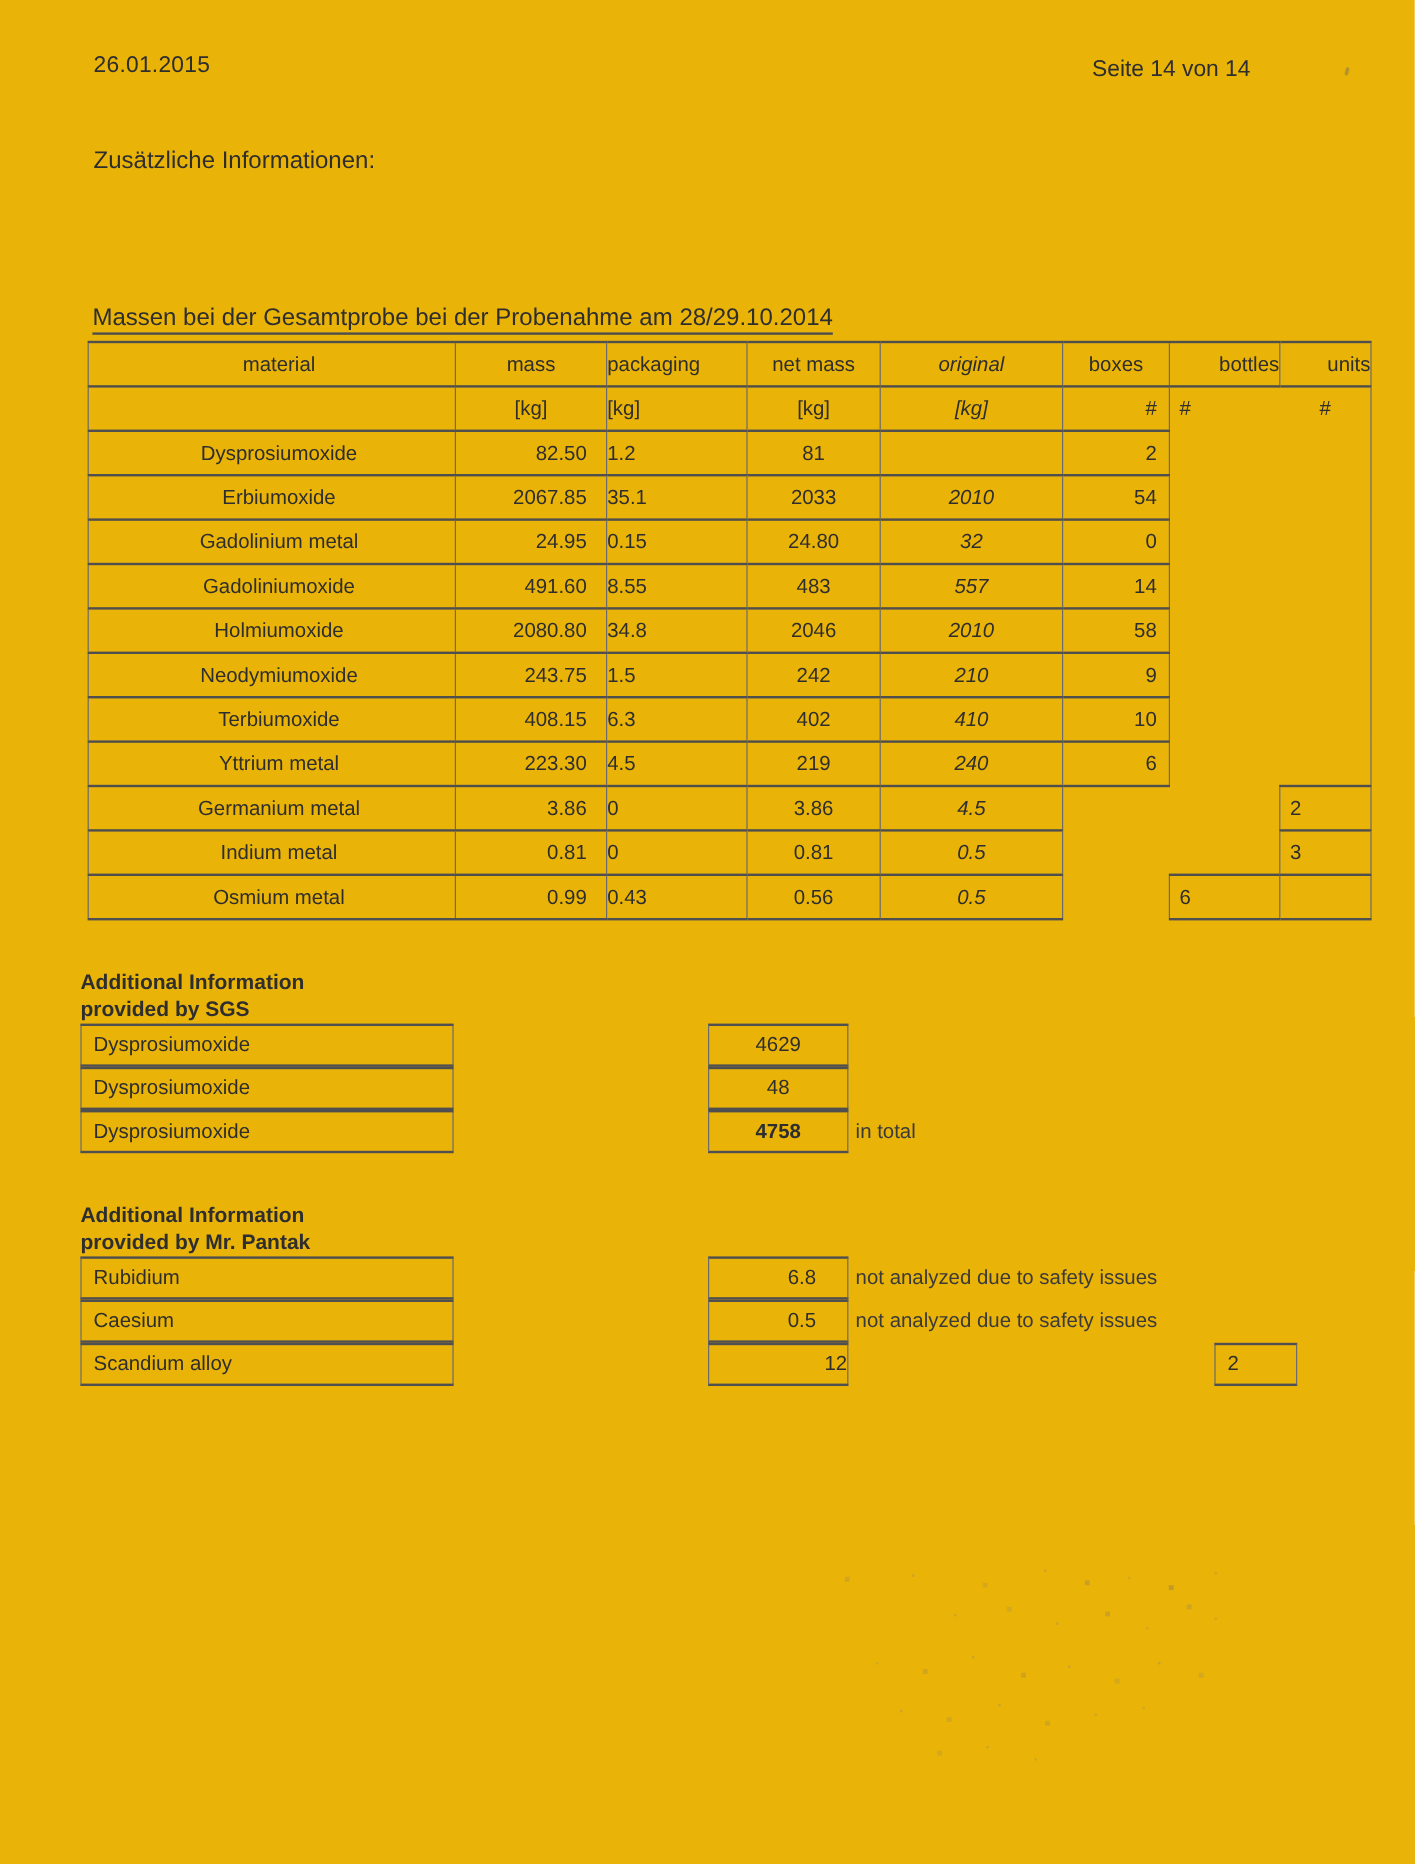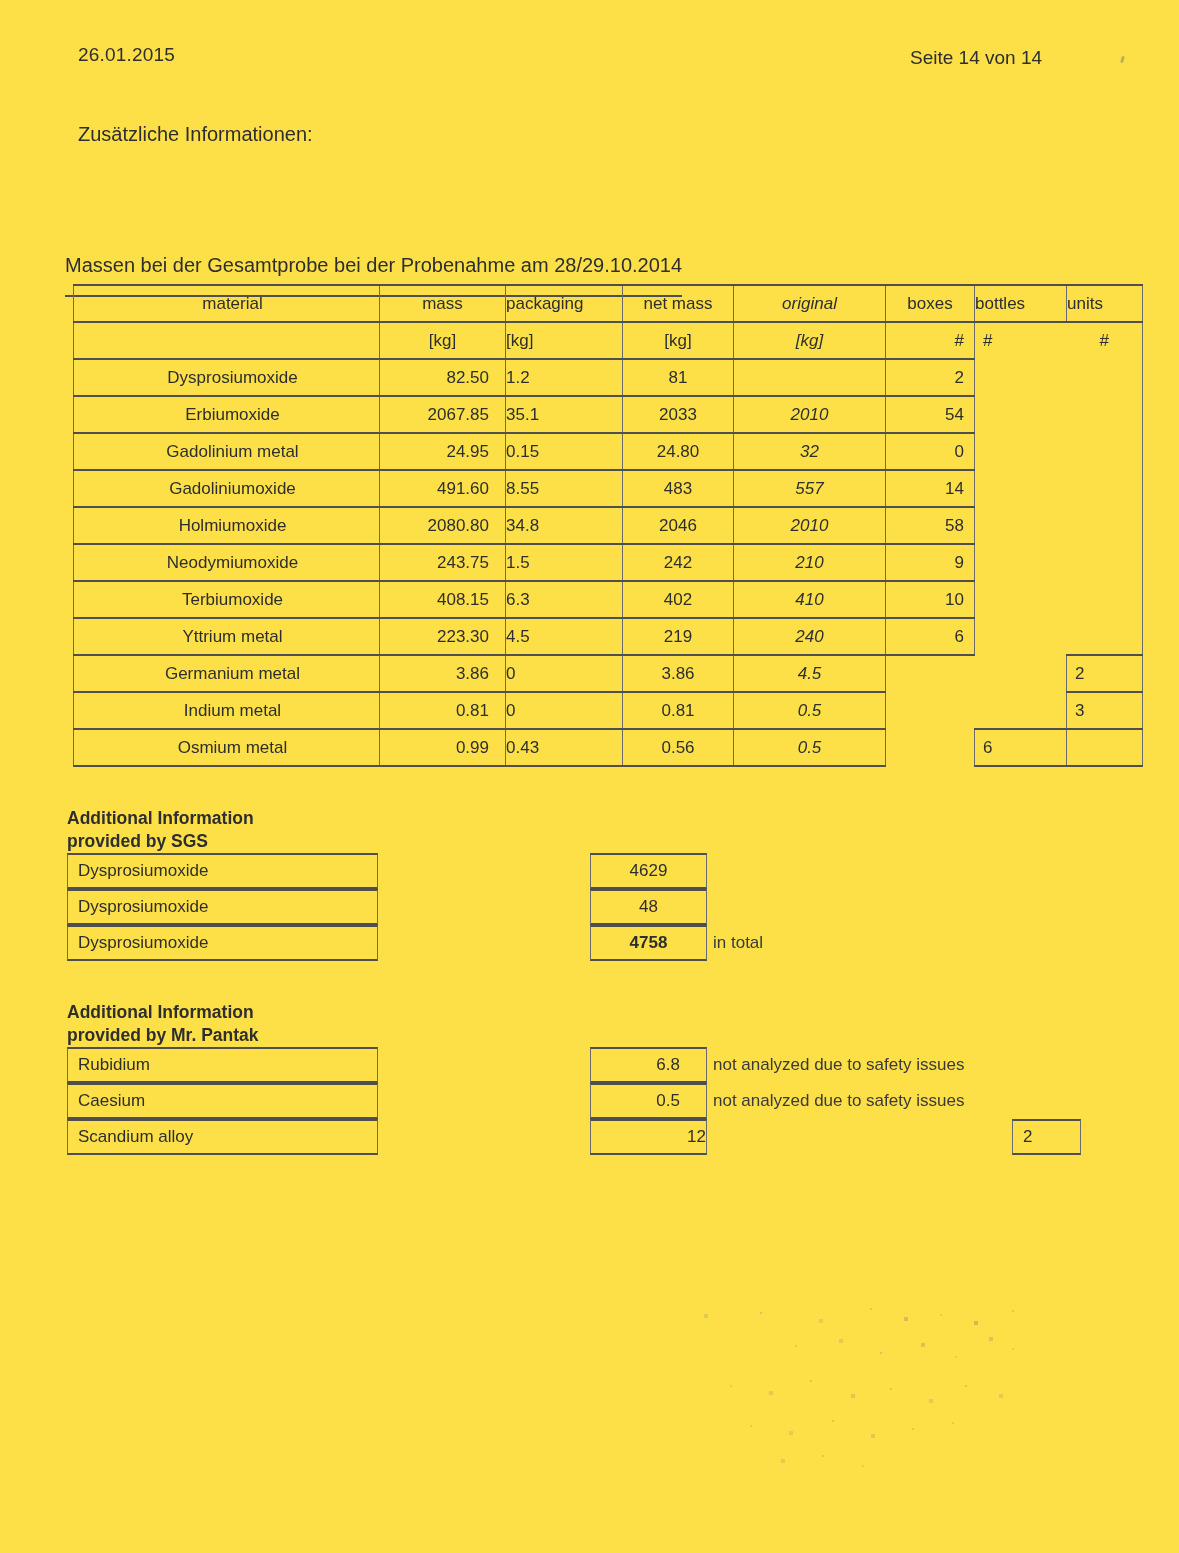--- a/index.html
+++ b/index.html
@@ -1,45 +1,45 @@
 <!DOCTYPE html>
 <html><head>
 <meta charset="utf-8">
 <style>
   html,body{margin:0;padding:0;background:#ffffff;}
   .page{
-    position:relative;width:1179px;height:1553px;background:#fde047;
+    position:relative;width:1179px;height:1553px;background:#eab308;
     font-family:"Liberation Sans","DejaVu Sans",sans-serif;color:#2e2e2e;overflow:hidden;
   }
   .abs{position:absolute;}
   .date{left:78px;top:44px;font-size:19px;letter-spacing:.2px;}
   .page-num{left:910px;top:47px;font-size:19px;}
   .artifact{left:1121px;top:56px;width:3px;height:7px;background:rgba(100,100,100,.4);transform:rotate(15deg);border-radius:2px;}
   .subheading{left:78px;top:123px;font-size:20px;}
-  .table-title{left:65px;top:254px;font-size:20px;border-bottom:2px solid #4f4f4f;padding-bottom:18px;}
+  .table-title{left:77px;top:254px;font-size:20px;border-bottom:2px solid #4f4f4f;padding-bottom:0;}
 
   
   table.mass{border-collapse:collapse;table-layout:fixed;font-size:17px;color:#2e2e2e;}
   table.mass td{padding:0;height:35px;overflow:hidden;white-space:nowrap;vertical-align:middle;}
   .tr-hdr td{height:36px;}
   .tr-kg td{height:37px;}
   .bl{border-left:1px solid #6b6b6b;}
   .br{border-right:1px solid #6b6b6b;}
   .bt{border-top:2px solid #4f4f4f;}
   .bb{border-bottom:2px solid #4f4f4f;}
   .c-material{width:293px;text-align:center;padding-left:12px !important;}
   .c-mass{width:109px;text-align:right;padding-right:16px !important;}
   .c-pack{width:116px;text-align:left;}
   .c-net{width:110px;text-align:center;}
   .c-orig{width:151px;text-align:center;font-style:italic;}
   .c-boxes{width:78px;text-align:right;padding-right:10px !important;}
   .c-bottles{width:83px;text-align:left;padding-left:8px !important;}
   .c-units{width:67px;text-align:left;padding-left:8px !important;}
   .hdr.c-mass,.hdr.c-boxes{text-align:center;padding:0 !important;}
-  .hdr.c-bottles,.hdr.c-units{text-align:left;padding:0 !important;}
+  .hdr.c-bottles,.hdr.c-units{text-align:right;padding:0 !important;}
   .kgc.c-mass{text-align:center;padding:0 !important;}
   .kgc.c-units{text-align:center;padding:0 !important;}
 
   
   .sec-heading{font-size:17.5px;font-weight:bold;line-height:23px;color:#2e2e2e;}
   .addl-rows{position:absolute;left:0;width:1179px;}
   .addl-row{position:relative;height:36px;font-size:17px;}
   .addl-row .box{
     position:absolute;top:0;height:32px;line-height:31px;
     border:1px solid #6b6b6b;border-top:2px solid #4f4f4f;border-bottom:2px solid #4f4f4f;

